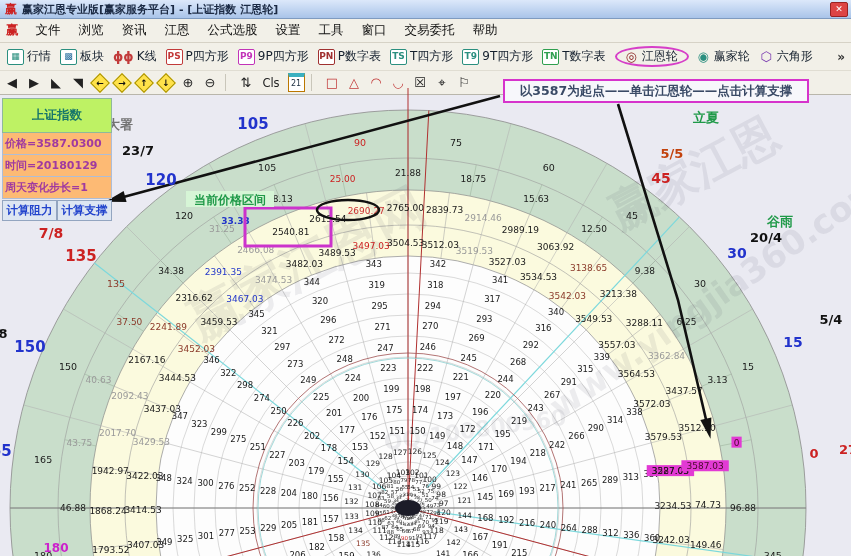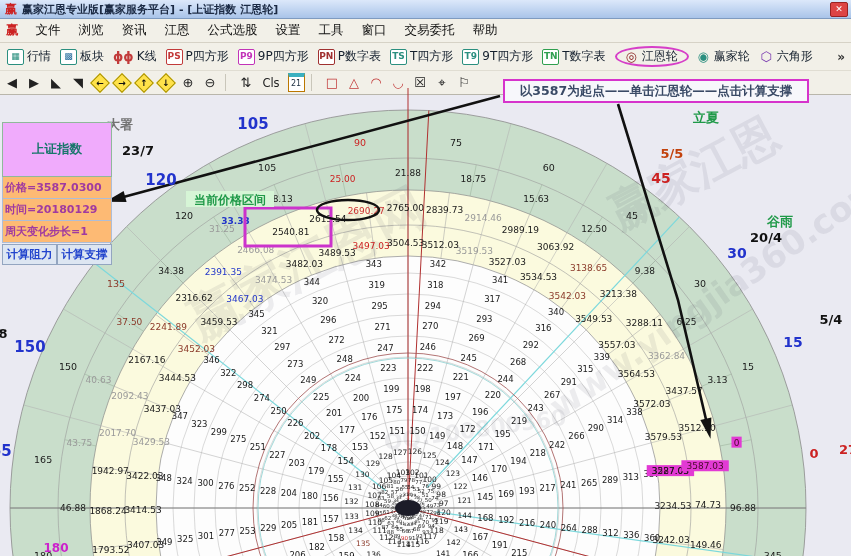--- a/index.html
+++ b/index.html
@@ -36,22 +36,22 @@
     transform:rotate(45deg);}
   .tb2.dia .a{position:relative;font-size:9px;color:#111;font-weight:bold;}
   .tb2.cls{font-size:11.5px;width:26px;color:#222;}
   .tb2.cal .c{width:15px;height:14px;border:1px solid #b70;background:#fff;font-size:8px;
     line-height:13px;text-align:center;color:#234;border-top:4px solid #3ab0c0;}
   .tb2.redglyph{color:#c23a3a;}
   .callout{position:absolute;left:503px;top:79px;width:302px;height:20px;border:2px solid #d633cc;
     background:#f7f7fb;color:#3a4a66;font-weight:bold;font-size:12.5px;
     display:flex;align-items:center;justify-content:center;z-index:6;}
   .panel{position:absolute;left:2px;top:98px;width:110px;z-index:5;font-weight:bold;}
-  .panel .hd{background:#f0abfc;color:#17766a;text-align:center;font-size:12.5px;
-    border:1px solid #8fb89b;padding:18px 0;margin-top:24px;}
+  .panel .hd{background:#bef264;color:#17766a;text-align:center;font-size:12.5px;
+    border:1px solid #8fb89b;padding:8px 0;}
   .panel .row{background:#fdba74;color:#a03aa0;font-size:11px;border:1px solid #aebdd6;
     border-top:none;padding:3px 1px 3px 2px;white-space:nowrap;overflow:hidden;}
   .panel .btns{display:flex;justify-content:space-between;}
   .panel .btn{flex:1;background:#dde6f2;color:#2244cc;font-size:11.5px;text-align:center;
     border:1px solid #93a5c0;padding:2px 0;margin-top:1px;}
   .outlabel{position:absolute;z-index:4;font-weight:bold;white-space:nowrap;}
   #wheel{position:absolute;left:0;top:0;z-index:1;}
 </style>
 </head>
 <body>

